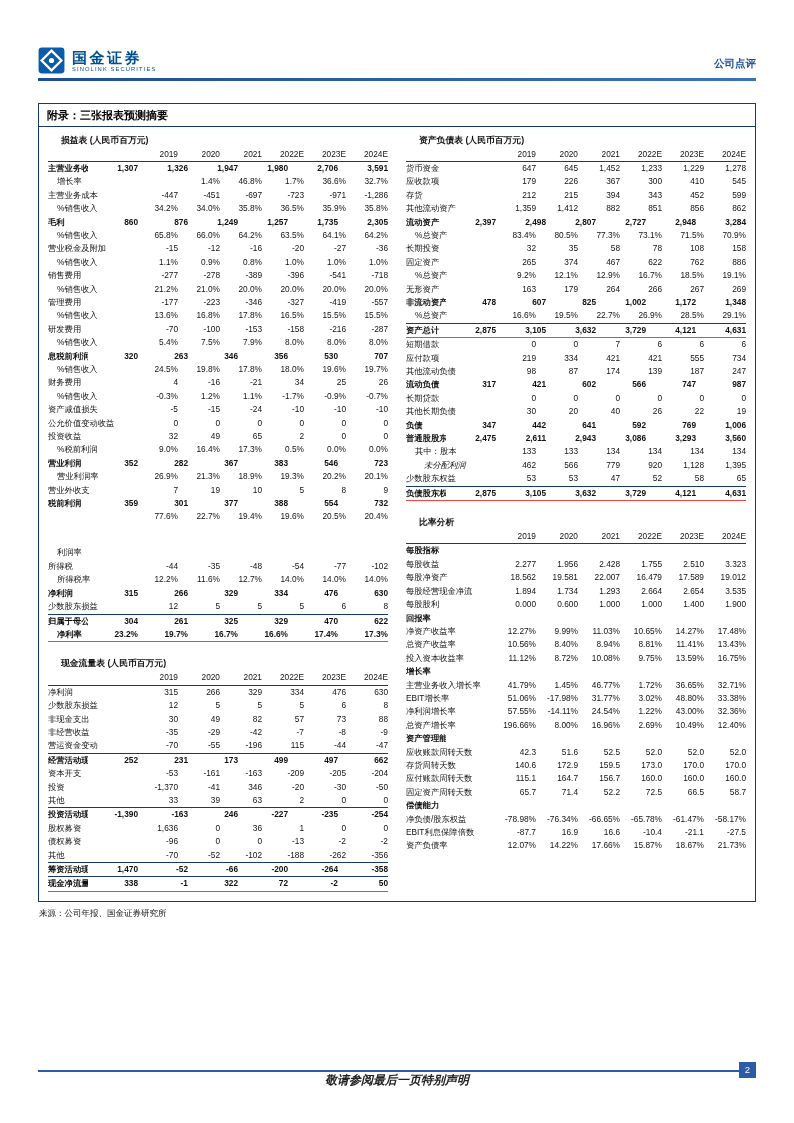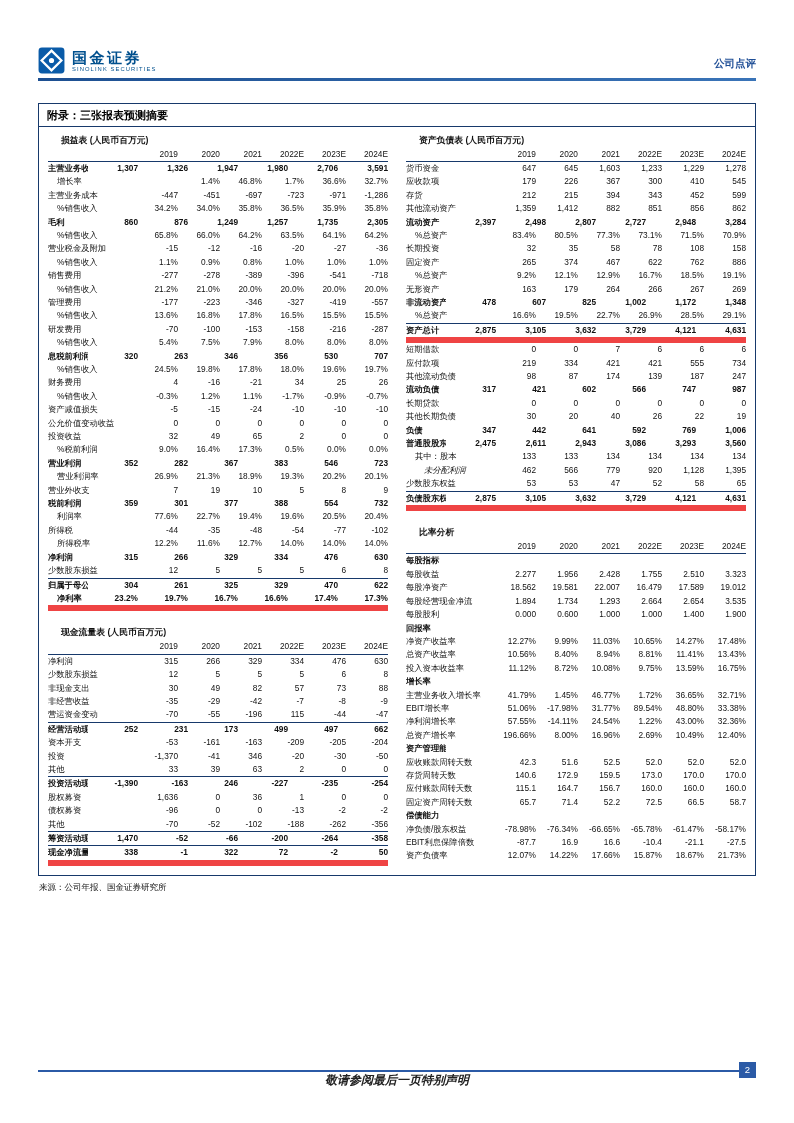--- a/index.html
+++ b/index.html
@@ -29,21 +29,21 @@
   
   .tbl { width:100%; }
   .tbl + .tbl { margin-top:14px; }
   .tbl-title { font-weight:bold; font-size:8.8px; line-height:15px; white-space:nowrap;margin-left:13px; }
   .row { display:flex; font-size:8.3px; line-height:13.4px; white-space:nowrap; }
   .row .label { flex:1; min-width:0; overflow:hidden; text-align:left; }
   .row .val { width:42px; flex:none; text-align:right; }
   .row.years { border-bottom:1px solid #17396b;align-items:flex-end; }
   .row.bold { font-weight:bold;gap:8px; }
   .row.bt { border-top:1px solid #17396b; }
-  .row.bb { border-bottom:6px solid #ef4444; }
+  .row.bb { border-bottom:1px solid #ef4444; }
 
   .source { font-size:8.5px; margin:6px 0 18px 1px; color:#111; }
 
   
   .ftr { position:absolute; left:38px; right:38px; bottom:34px; }
   .ftr-rule { height:2px; background:#2b5aa6; }
   .ftr-text { text-align:center; font-size:12px; font-weight:bold; font-style:italic; 
               font-family:"Liberation Serif","DejaVu Serif",serif; color:#222; }
   .page-num { position:absolute; right:0; top:-8px; background:#2b5aa6; color:#fff;
               width:17px; height:16px; line-height:16px; text-align:center; font-size:9.5px; }
@@ -314,21 +314,21 @@
             <div class="row bold">
               <span class="label">税前利润</span>
               <span class="val">359</span>
               <span class="val">301</span>
               <span class="val">377</span>
               <span class="val">388</span>
               <span class="val">554</span>
               <span class="val">732</span>
             </div>
             <div class="row">
-              <span class="label" style="padding-left: 9px;">利润率</span>
+              <span class="label" style="padding-left: 9px; margin-top: 36px;">利润率</span>
               <span class="val">77.6%</span>
               <span class="val">22.7%</span>
               <span class="val">19.4%</span>
               <span class="val">19.6%</span>
               <span class="val">20.5%</span>
               <span class="val">20.4%</span>
             </div>
             <div class="row">
               <span class="label">所得税</span>
               <span class="val">-44</span>
@@ -541,21 +541,21 @@
               <span class="val">2020</span>
               <span class="val">2021</span>
               <span class="val">2022E</span>
               <span class="val">2023E</span>
               <span class="val">2024E</span>
             </div>
             <div class="row">
               <span class="label">货币资金</span>
               <span class="val">647</span>
               <span class="val">645</span>
-              <span class="val">1,603</span>
+              <span class="val">1,452</span>
               <span class="val">1,233</span>
               <span class="val">1,229</span>
               <span class="val">1,278</span>
             </div>
             <div class="row">
               <span class="label">应收款项</span>
               <span class="val">179</span>
               <span class="val">226</span>
               <span class="val">367</span>
               <span class="val">300</span>
@@ -878,21 +878,21 @@
               <span class="val">46.77%</span>
               <span class="val">1.72%</span>
               <span class="val">36.65%</span>
               <span class="val">32.71%</span>
             </div>
             <div class="row">
               <span class="label">EBIT增长率</span>
               <span class="val">51.06%</span>
               <span class="val">-17.98%</span>
               <span class="val">31.77%</span>
-              <span class="val">89.54%</span>
+              <span class="val">3.02%</span>
               <span class="val">48.80%</span>
               <span class="val">33.38%</span>
             </div>
             <div class="row">
               <span class="label">净利润增长率</span>
               <span class="val">57.55%</span>
               <span class="val">-14.11%</span>
               <span class="val">24.54%</span>
               <span class="val">1.22%</span>
               <span class="val">43.00%</span>

